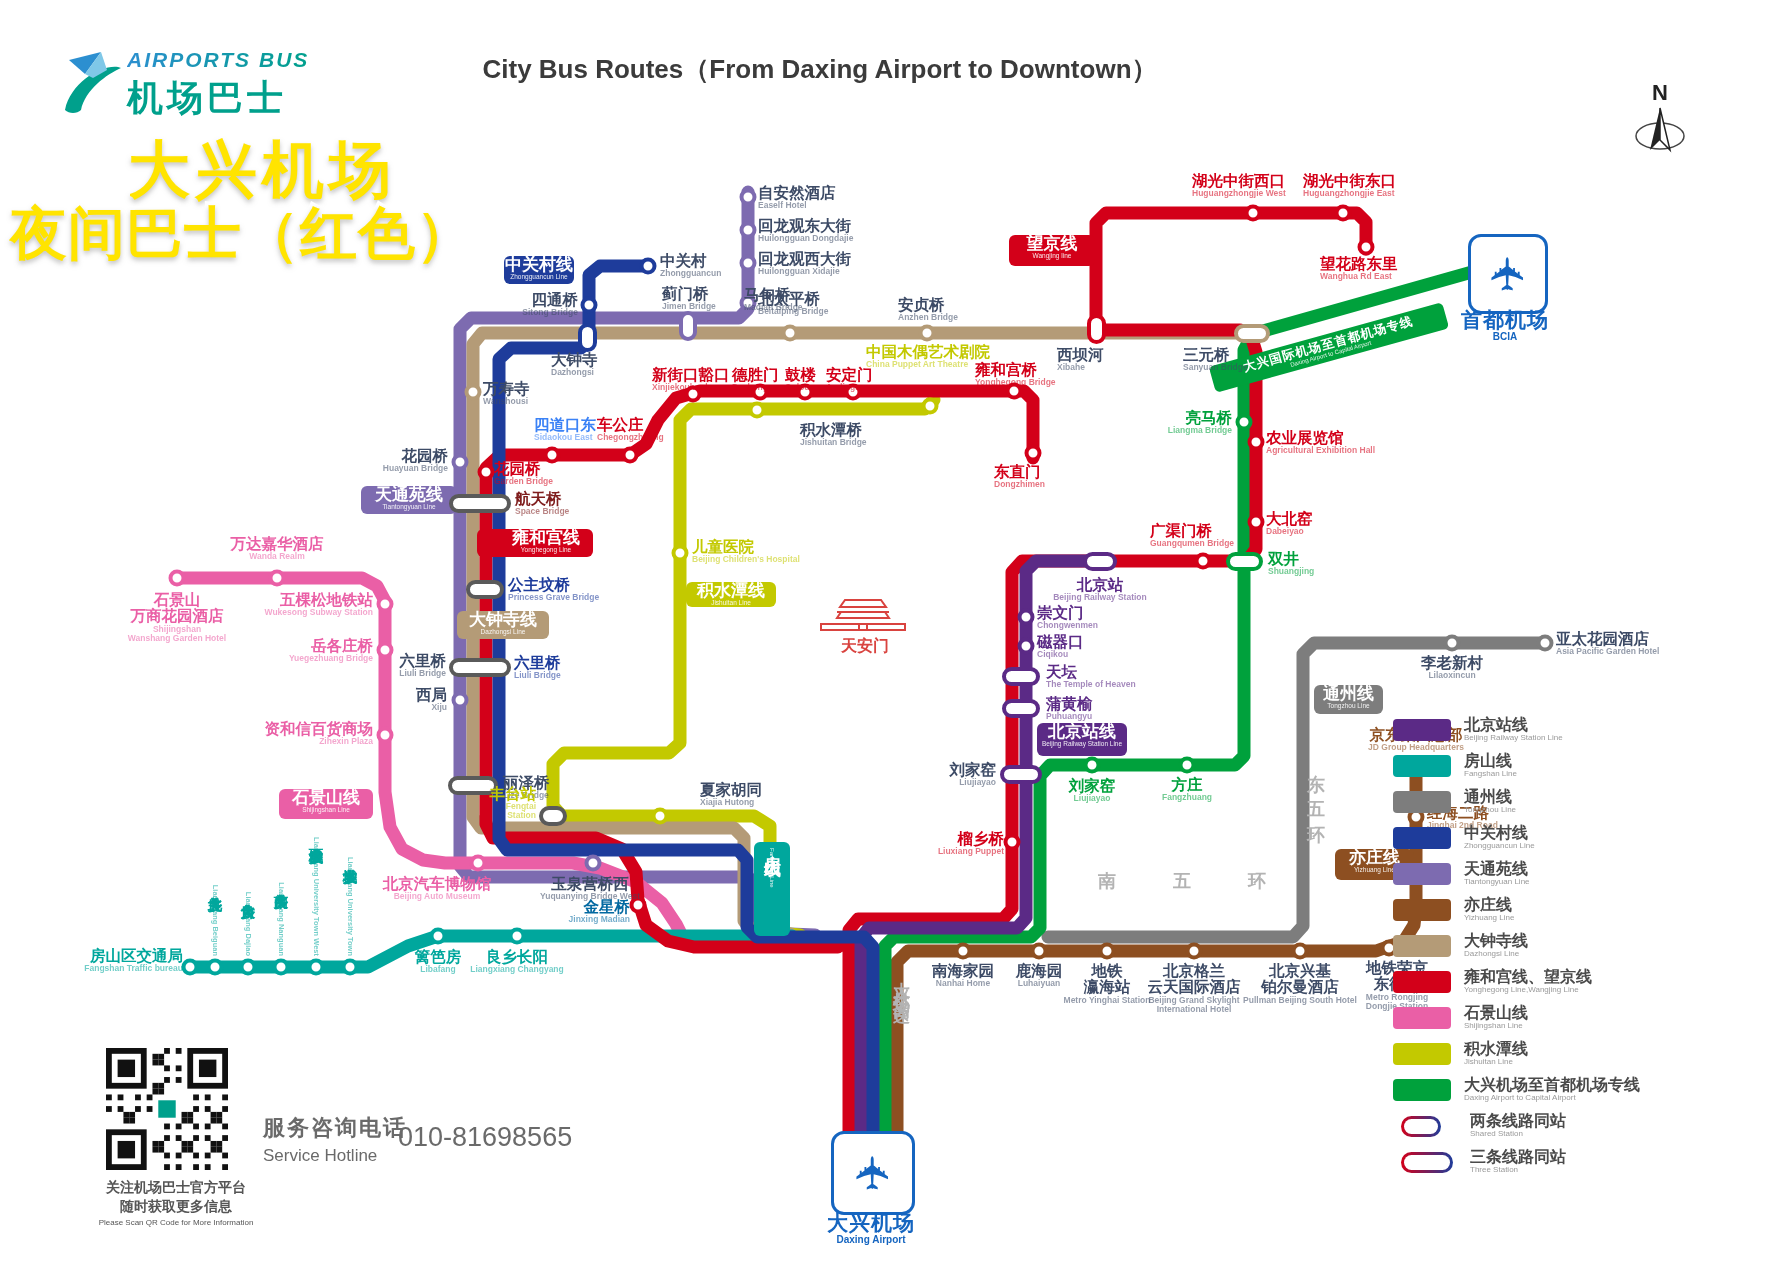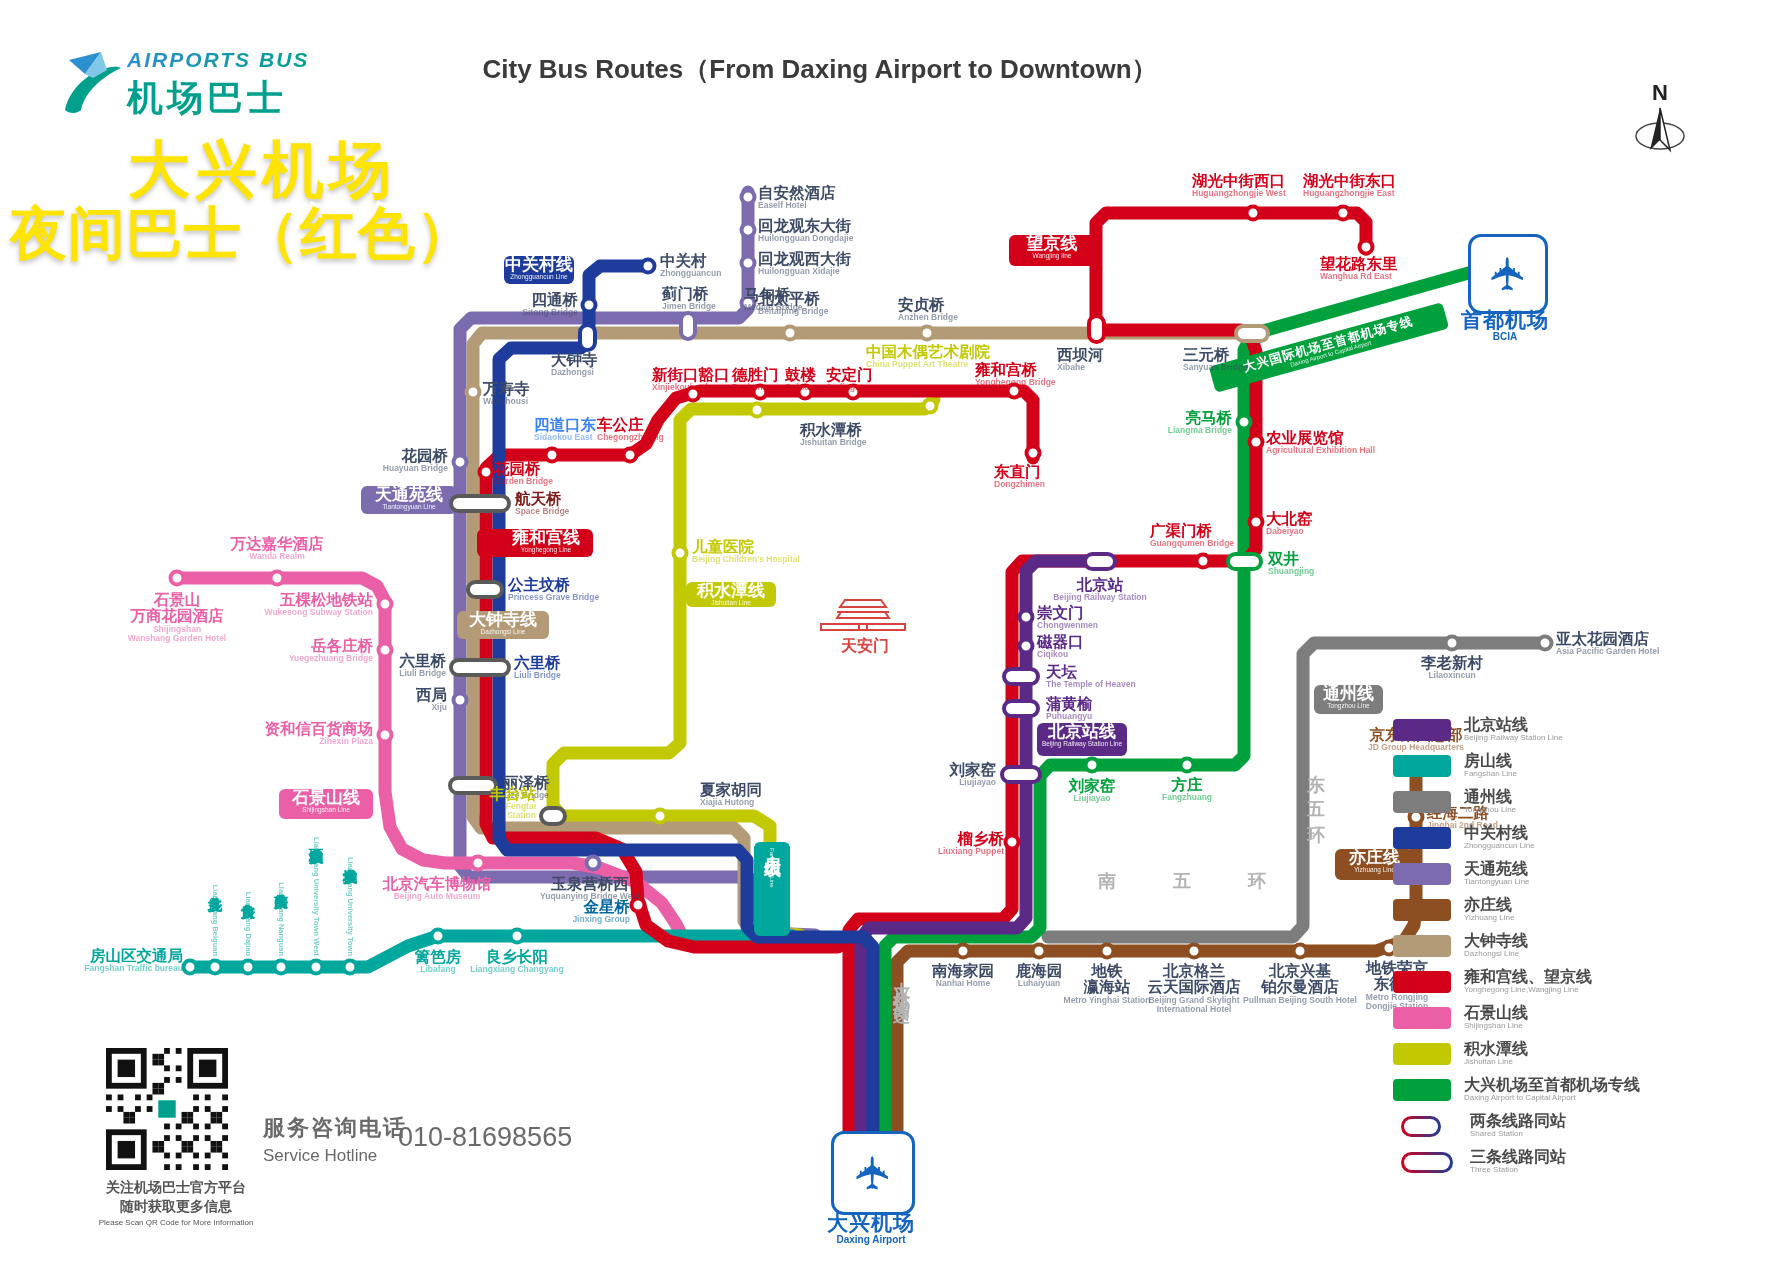--- a/index.html
+++ b/index.html
@@ -506,21 +506,21 @@
     <div class="slabel anch-r" style="left: 373px; top: 592px; color: rgb(234, 95, 166);"><span class="zh">五棵松地铁站</span><span class="en">Wukesong Subway Station</span></div>
     <div class="dot" style="left: 385px; top: 650px; border-color: rgb(234, 95, 166);"></div>
     <div class="slabel anch-r" style="left: 373px; top: 638px; color: rgb(234, 95, 166);"><span class="zh">岳各庄桥</span><span class="en">Yuegezhuang Bridge</span></div>
     <div class="dot" style="left: 385px; top: 735px; border-color: rgb(234, 95, 166);"></div>
     <div class="slabel anch-r" style="left: 373px; top: 721px; color: rgb(234, 95, 166);"><span class="zh">资和信百货商场</span><span class="en">Zihexin Plaza</span></div>
     <div class="dot" style="left: 478px; top: 863px; border-color: rgb(234, 95, 166);"></div>
     <div class="slabel anch-c" style="left: 437px; top: 876px; color: rgb(234, 95, 166);"><span class="zh">北京汽车博物馆</span><span class="en">Beijing Auto Museum</span></div>
     <div class="dot" style="left: 593px; top: 863px; border-color: rgb(125, 107, 176);"></div>
     <div class="slabel anch-c" style="left: 590px; top: 876px; color: rgb(61, 75, 102);"><span class="zh">玉泉营桥西</span><span class="en">Yuquanying Bridge West</span></div>
     <div class="dot" style="left: 638px; top: 905px; border-color: rgb(211, 0, 25);"></div>
-    <div class="slabel anch-r" style="left: 630px; top: 899px; color: #0369a1;"><span class="zh">金星桥</span><span class="en">Jinxing Group</span></div>
+    <div class="slabel anch-r" style="left: 630px; top: 899px; color: #0369a1;"><span class="zh">金星桥</span><span class="en">Jinxing Madian</span></div>
     <div class="dot" style="left: 660px; top: 816px; border-color: rgb(195, 201, 0);"></div>
     <div class="slabel" style="left: 700px; top: 782px; color: rgb(61, 75, 102);"><span class="zh">夏家胡同</span><span class="en">Xiajia Hutong</span></div>
     <div class="pill" style="left: 539px; top: 806px; width: 28px; height: 20px; border-color: rgb(90, 90, 90);"></div>
     <div class="slabel anch-r" style="left: 536px; top: 786px; color: rgb(195, 201, 0);"><span class="zh">丰台站</span><span class="en">Fengtai
 Station</span></div>
     <div class="dot" style="left: 517px; top: 936px; border-color: rgb(0, 167, 157);"></div>
     <div class="slabel anch-c" style="left: 517px; top: 949px; color: rgb(0, 167, 157);"><span class="zh">良乡长阳</span><span class="en">Liangxiang Changyang</span></div>
     <div class="dot" style="left: 438px; top: 936px; border-color: rgb(0, 167, 157);"></div>
     <div class="slabel anch-c" style="left: 438px; top: 949px; color: rgb(0, 167, 157);"><span class="zh">篱笆房</span><span class="en">Libafang</span></div>
     <div class="dot" style="left: 190px; top: 967px; border-color: rgb(0, 167, 157);"></div>

